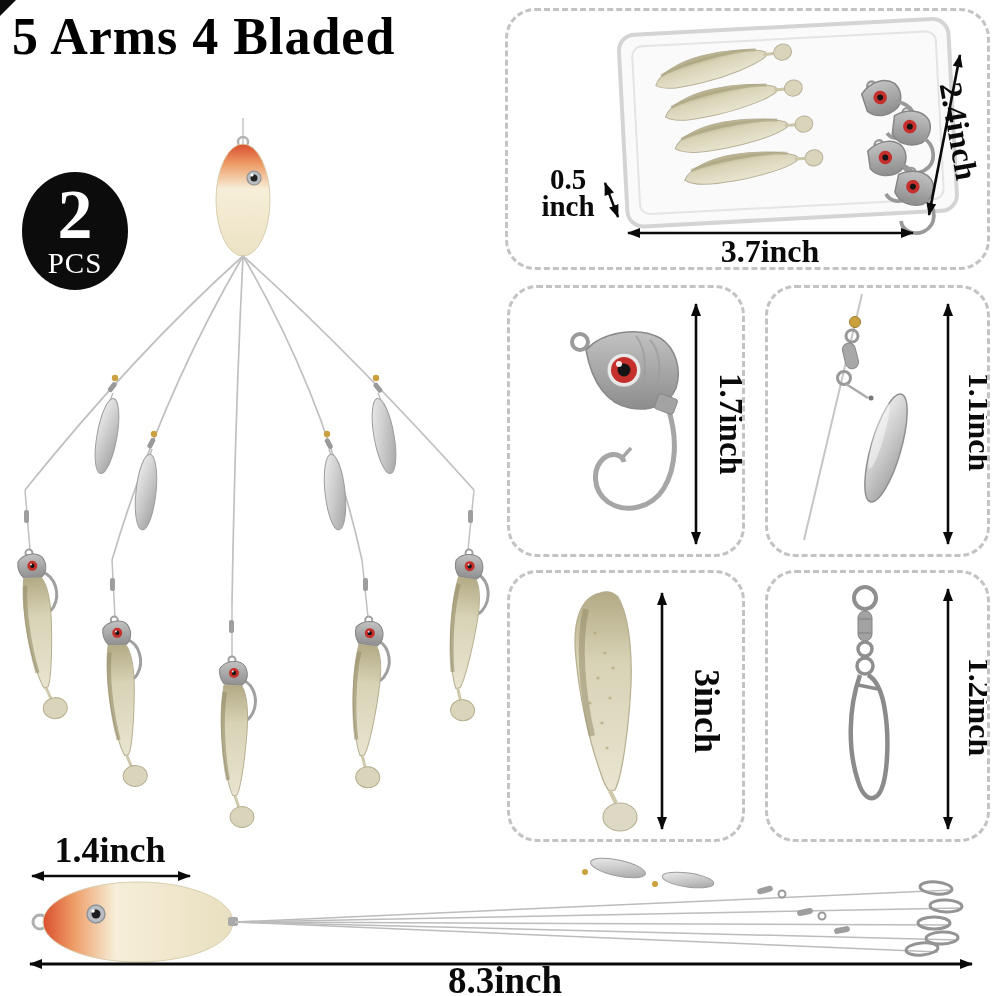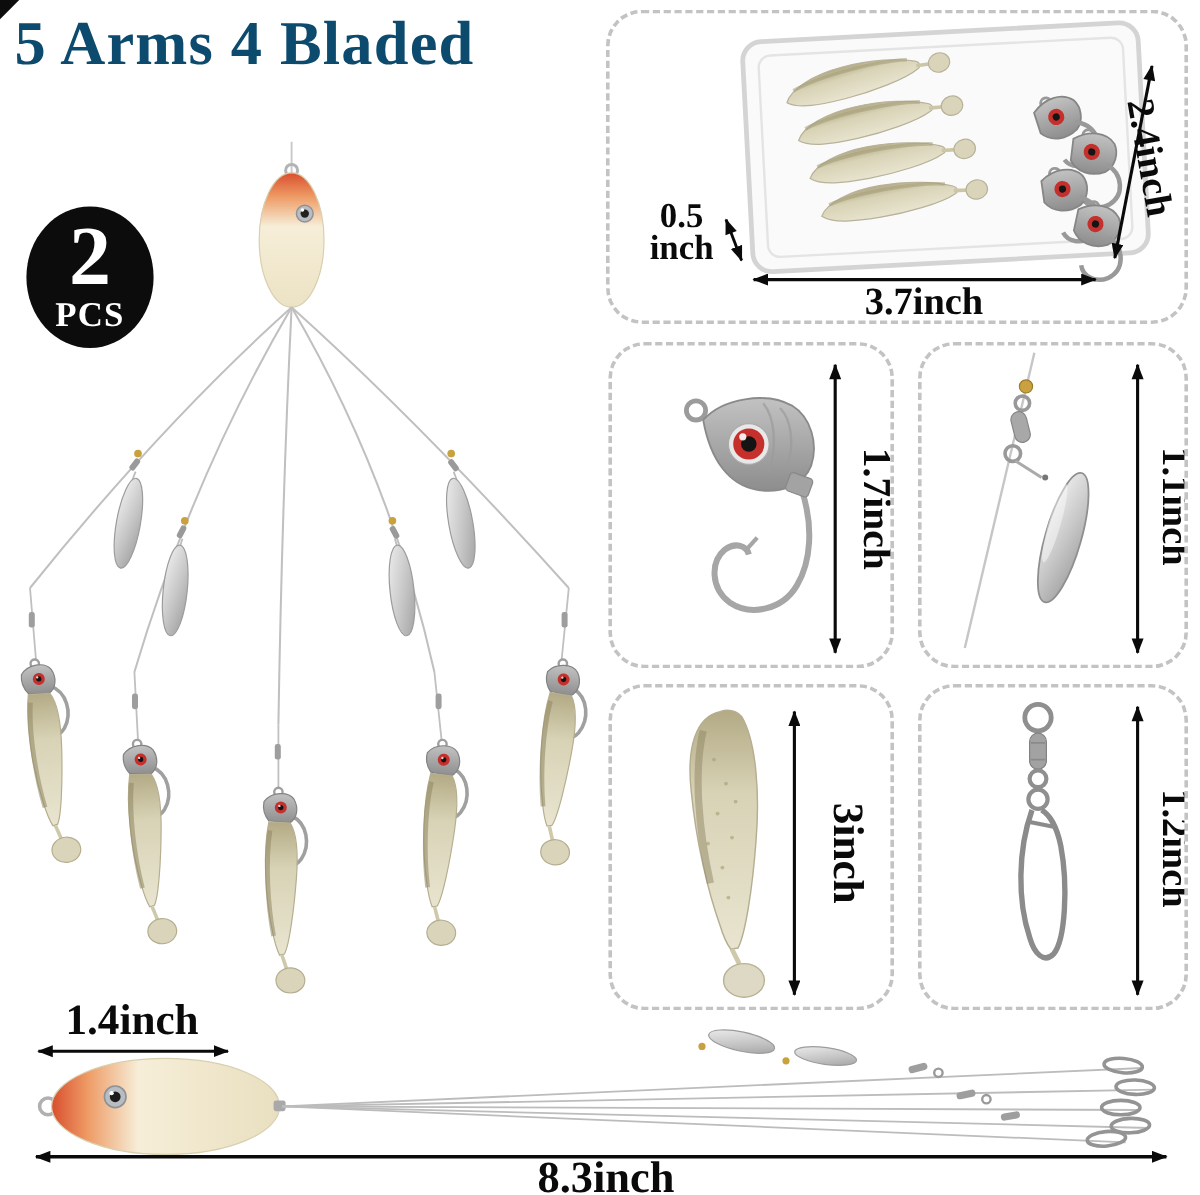--- a/index.html
+++ b/index.html
@@ -1,24 +1,24 @@
 <!DOCTYPE html>
 <html><head>
 <meta charset="utf-8">
 <style>
   html,body{margin:0;padding:0;background:#ffffff;}
   #stage{position:relative;width:1000px;height:996px;background:#fff;overflow:hidden;
          font-family:"Liberation Serif",serif;color:#0a0a0a;}
   .title{position:absolute;left:12px;top:10px;font-weight:bold;font-size:52px;
-         line-height:1.04;letter-spacing:1px;color:#0c4a6e;}
+         line-height:1.04;letter-spacing:1px;color:#000000;}
   .badge{position:absolute;left:22px;top:172px;width:106px;height:118px;border-radius:50%;
          background:#0c0c0c;color:#fff;display:flex;flex-direction:column;align-items:center;
          justify-content:center;}
   .badge .count{font-size:70px;font-weight:bold;line-height:.9;}
-  .badge .unit{font-size:29px;font-weight:bold;letter-spacing:1px;margin-top:1px;}
+  .badge .unit{font-size:29px;font-weight:normal;letter-spacing:1px;margin-top:1px;}
   .panel{position:absolute;border:3px dashed #c3c3c3;border-radius:30px;box-sizing:border-box;}
   .panel svg{display:block;}
   svg text{font-family:"Liberation Serif",serif;font-weight:bold;fill:#0a0a0a;}
   .corner{position:absolute;left:0;top:0;width:0;height:0;
           border-top:16px solid #0c0c0c;border-right:16px solid transparent;}
 </style>
 </head>
 <body>
 
 <div id="stage">

